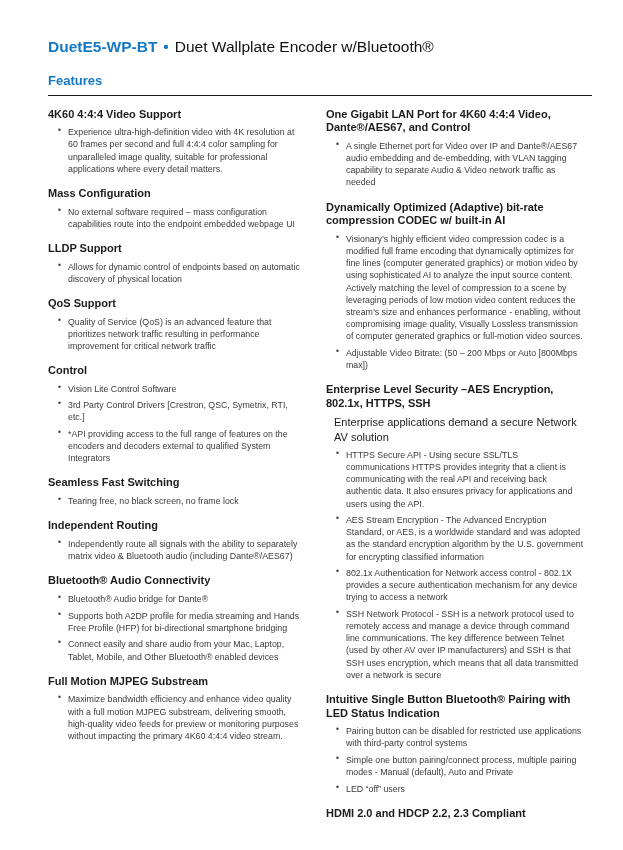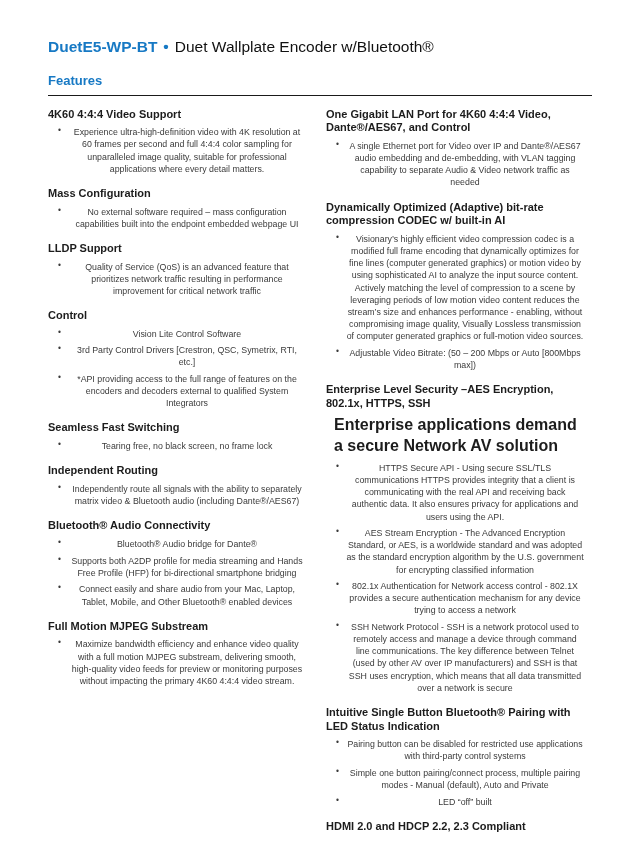--- a/index.html
+++ b/index.html
@@ -27,24 +27,24 @@
   .rule { border: none; border-top: 1.2px solid #1a1a1a; margin: 0 0 12px 0; }
   .columns { display: flex; gap: 20px; }
   .col { width: 258px; flex: 0 0 258px; }
   .feature-section { margin: 0 0 3px 0; }
   .sec-heading {
     font-size: 11px; font-weight: 700; color: var(--heading);
     margin: 12px 0 5px 0; line-height: 1.25;
   }
   .feature-section:first-child .sec-heading { margin-top: 0; }
   .sec-subheading {
-    font-size: 16px; font-weight: 700; color: var(--heading);
+    font-size: 11px; font-weight: 400; color: var(--heading);
     margin: 2px 0 5px 0; padding-left: 8px; line-height: 1.3;
   }
-  ul.bullets { list-style: none; margin: 0; padding: 0 0 0 8px; text-align: center; }
+  ul.bullets { list-style: none; margin: 0; padding: 0 0 0 8px; }
   ul.bullets li {
     position: relative;
     font-size: 8.8px; line-height: 1.38;
     padding-left: 12px; margin: 0 0 4.5px 0;
     color: var(--body);
   }
   ul.bullets li::before {
     content: "\2022";
     position: absolute; left: 2px; top: -1px;
     font-size: 8.5px; color: var(--body);
@@ -63,29 +63,31 @@
     <div class="col" id="col-left">
         <section class="feature-section">
           <h3 class="sec-heading">4K60 4:4:4 Video Support</h3>
           <ul class="bullets">
             <li>Experience ultra-high-definition video with 4K resolution at 60 frames per second and full 4:4:4 color sampling for unparalleled image quality, suitable for professional applications where every detail matters.</li>
           </ul>
         </section>
         <section class="feature-section">
           <h3 class="sec-heading">Mass Configuration</h3>
           <ul class="bullets">
-            <li>No external software required – mass configuration capabilities built into the endpoint embedded webpage UI</li>
+            <li>No external software required – mass configuration capabilities route into the endpoint embedded webpage UI</li>
           </ul>
         </section>
         <section class="feature-section">
           <h3 class="sec-heading">LLDP Support</h3>
           <ul class="bullets">
+            <li>Allows for dynamic control of endpoints based on automatic discovery of physical location</li>
           </ul>
         </section>
         <section class="feature-section">
+          <h3 class="sec-heading">QoS Support</h3>
           <ul class="bullets">
             <li>Quality of Service (QoS) is an advanced feature that prioritizes network traffic resulting in performance improvement for critical network traffic</li>
           </ul>
         </section>
         <section class="feature-section">
           <h3 class="sec-heading">Control</h3>
           <ul class="bullets">
             <li>Vision Lite Control Software</li>
             <li>3rd Party Control Drivers [Crestron, QSC, Symetrix, RTI, etc.]</li>
             <li>*API providing access to the full range of features on the encoders and decoders external to qualified System Integrators</li>
@@ -140,21 +142,21 @@
             <li>AES Stream Encryption - The Advanced Encryption Standard, or AES, is a worldwide standard and was adopted as the standard encryption algorithm by the U.S. government for encrypting classified information</li>
             <li>802.1x Authentication for Network access control - 802.1X provides a secure authentication mechanism for any device trying to access a network</li>
             <li>SSH Network Protocol - SSH is a network protocol used to remotely access and manage a device through command line communications. The key difference between Telnet (used by other AV over IP manufacturers) and SSH is that SSH uses encryption, which means that all data transmitted over a network is secure</li>
           </ul>
         </section>
         <section class="feature-section">
           <h3 class="sec-heading">Intuitive Single Button Bluetooth® Pairing with LED Status Indication</h3>
           <ul class="bullets">
             <li>Pairing button can be disabled for restricted use applications with third-party control systems</li>
             <li>Simple one button pairing/connect process, multiple pairing modes - Manual (default), Auto and Private</li>
-            <li>LED “off” built</li>
+            <li>LED “off” users</li>
           </ul>
         </section>
         <section class="feature-section">
           <h3 class="sec-heading">HDMI 2.0 and HDCP 2.2, 2.3 Compliant</h3>
         </section>
       </div>
   </div>
 </div>
 
 </body></html>

